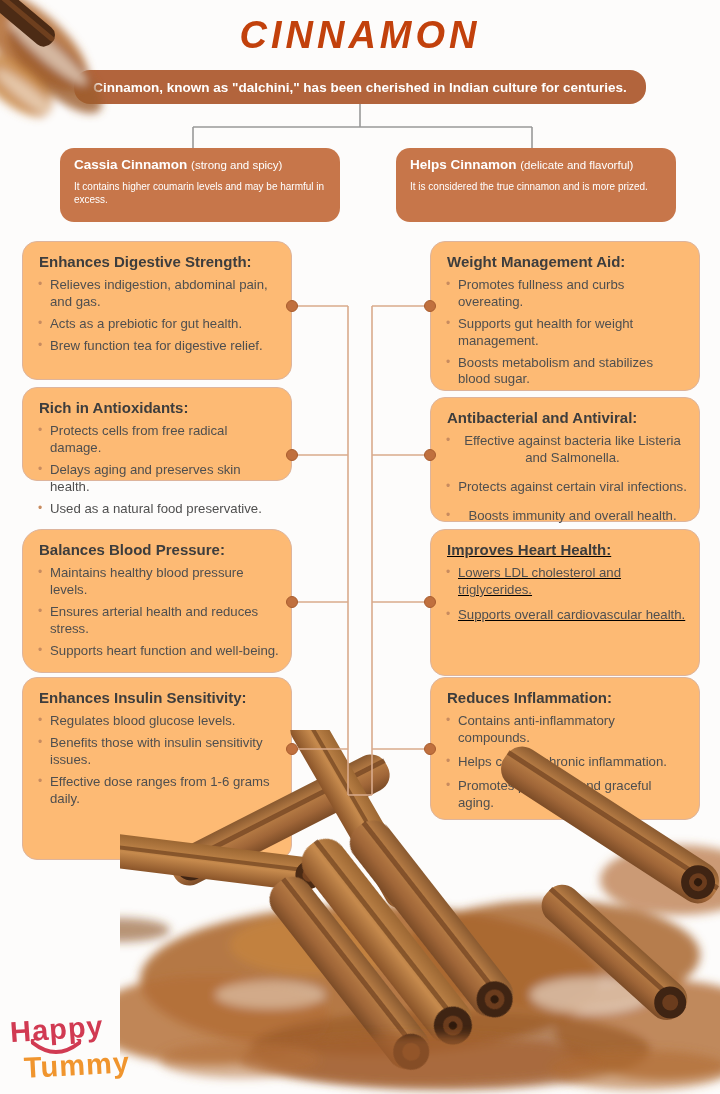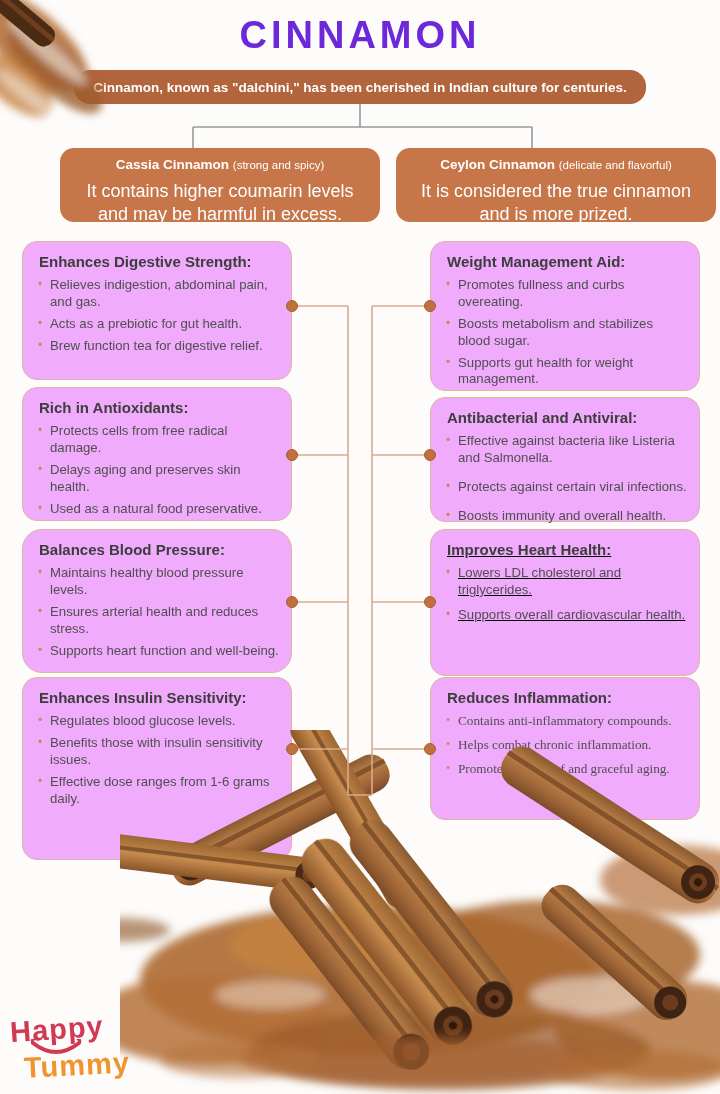--- a/index.html
+++ b/index.html
@@ -1,57 +1,57 @@
 <!DOCTYPE html>
 <html><head>
 <meta charset="utf-8">
 <style>
   html,body{margin:0;padding:0;background:#e8e8e8;font-family:"Liberation Sans",sans-serif;}
   .canvas{position:relative;width:720px;height:1094px;background:#fdfcfb;margin:0 auto;overflow:hidden;}
 
   
   .title{position:absolute;top:14px;left:0;width:720px;text-align:center;
-         font-size:38px;font-weight:bold;letter-spacing:4px;color:#6d28d9;}
+         font-size:38px;font-weight:bold;letter-spacing:4px;color:#c2410c;font-style:italic;}
 
   
   .banner{position:absolute;top:70px;left:74px;width:572px;height:34px;
           background:#b2643c;border-radius:16px;display:flex;align-items:center;justify-content:center;
           color:#ffffff;font-weight:bold;font-size:13.5px;text-align:center;padding:0 14px;box-sizing:border-box;}
 
   
   svg.overlay{position:absolute;left:0;top:0;pointer-events:none;}
 
   
-  .type-box{position:absolute;top:148px;width:320px;height:74px;background:#c7764a;border-radius:14px;
-            color:#fff;text-align:center;padding:9px 14px;box-sizing:border-box;z-index:3;}
+  .type-box{position:absolute;top:148px;width:280px;height:74px;background:#c7764a;border-radius:14px;
+            color:#fff;padding:9px 14px;box-sizing:border-box;z-index:3;}
   .type-box .tb-line1{font-size:13.5px;margin-bottom:5px;}
   .type-box .tb-name{font-weight:bold;}
   .type-box .tb-tag{font-size:11.5px;}
-  .type-box .tb-desc{font-size:18px;line-height:1.3;margin-top:8px;}
+  .type-box .tb-desc{font-size:10px;line-height:1.3;margin-top:8px;}
   .type-left{left:60px;}
   .type-right{left:396px;}
 
   
-  .card{position:absolute;width:270px;background:#f0abfc;border:1.6px solid #ddb49c;border-radius:15px;
+  .card{position:absolute;width:270px;background:#fdba74;border:1.6px solid #ddb49c;border-radius:15px;
         padding:11px 12px 25px 14px;box-sizing:border-box;z-index:3;}
   .card h3{margin:0 0 7px 2px;font-size:15px;font-weight:bold;color:#3d3d3d;}
   .card ul{margin:0;padding:0;list-style:none;}
   .card li{position:relative;padding-left:13px;margin-bottom:5px;font-size:13.2px;line-height:1.28;color:#4f4f4f;}
   .card li::before{content:"•";position:absolute;left:1px;top:0;color:#c88b5f;font-size:12px;}
   .pos-l1{left:22px;top:241px;height:139px;}
-  .pos-l2{left:22px;top:387px;height:134px;}
+  .pos-l2{left:22px;top:387px;height:94px;}
   .pos-l3{left:22px;top:529px;height:144px;border-radius:20px;}
   .pos-l4{left:22px;top:677px;height:183px;}
   .pos-r1{left:430px;top:241px;height:150px;}
   .pos-r2{left:430px;top:397px;height:125px;}
-  .pos-r2 li{margin-bottom:12px;}
+  .pos-r2 li{margin-bottom:12px;text-align:center;}
   .pos-r3{left:430px;top:529px;height:147px;text-decoration:underline;}
   .pos-r3 li{margin-bottom:8px;}
   .pos-r4{left:430px;top:677px;height:143px;}
-  .pos-r4 li{margin-bottom:7px;font-family:Liberation Serif, serif;}
+  .pos-r4 li{margin-bottom:7px;}
 
   
   .logo{position:absolute;left:10px;top:1014px;width:120px;z-index:6;line-height:1;}
   .logo .l1{display:block;color:#d13a52;font-weight:bold;font-size:29px;transform:rotate(-4deg);letter-spacing:1px;}
   .logo .smile{display:block;margin:-4px 0 -6px 18px;}
   .logo .l2{display:block;color:#f0952e;font-weight:bold;font-size:29px;transform:rotate(-3deg);margin-left:14px;letter-spacing:1px;}
 
   .photo-top{position:absolute;left:0;top:0;z-index:1;}
   .photo-bottom{position:absolute;left:120px;top:730px;z-index:4;pointer-events:none;}
 </style>
@@ -91,21 +91,21 @@
 
   <div class="type-box type-left">
     <div class="tb-line1">
       <span class="tb-name">Cassia Cinnamon</span>
       <span class="tb-tag">(strong and spicy)</span>
     </div>
     <div class="tb-desc">It contains higher coumarin levels and may be harmful in excess.</div>
   </div>
   <div class="type-box type-right">
     <div class="tb-line1">
-      <span class="tb-name">Ceylon Cinnamon</span>
+      <span class="tb-name">Helps Cinnamon</span>
       <span class="tb-tag">(delicate and flavorful)</span>
     </div>
     <div class="tb-desc">It is considered the true cinnamon and is more prized.</div>
   </div>
 
   <svg class="overlay" width="720" height="830" style="z-index:5">
     <g stroke="#d9aa8c" stroke-width="1.6" fill="none">
       <path d="M348,306 V795 M372,306 V795 M348,795 H372"></path>
       <path d="M292,306 H348 M372,306 H430"></path>
       <path d="M292,455 H348 M372,455 H430"></path>
@@ -154,22 +154,22 @@
         <li>Regulates blood glucose levels.</li>
         <li>Benefits those with insulin sensitivity issues.</li>
         <li>Effective dose ranges from 1-6 grams daily.</li>
       </ul>
   </div>
 
   <div class="card pos-r1">
     <h3>Weight Management Aid:</h3>
     <ul>
         <li>Promotes fullness and curbs overeating.</li>
+        <li>Supports gut health for weight management.</li>
         <li>Boosts metabolism and stabilizes blood sugar.</li>
-        <li>Supports gut health for weight management.</li>
       </ul>
   </div>
   <div class="card pos-r2">
     <h3>Antibacterial and Antiviral:</h3>
     <ul>
         <li>Effective against bacteria like Listeria and Salmonella.</li>
         <li>Protects against certain viral infections.</li>
         <li>Boosts immunity and overall health.</li>
       </ul>
   </div>

